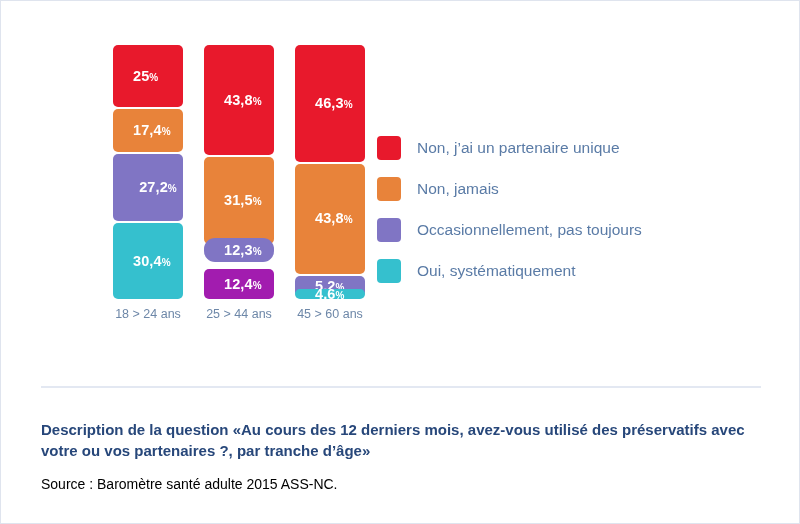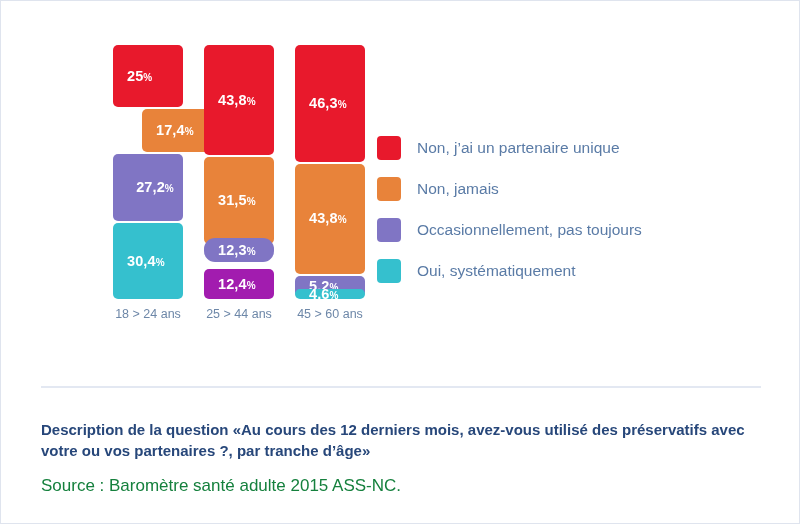--- a/index.html
+++ b/index.html
@@ -63,21 +63,21 @@
     display: flex;
     align-items: center;
     overflow: hidden;
   }
 
   .seg-label {
     color: #ffffff;
     font-weight: bold;
     font-size: 14.5px;
     letter-spacing: 0.1px;
-    padding-left: 14px;
+    padding-left: 20px;
     white-space: nowrap;
     line-height: 1;
   }
   .seg-label .pct {
     font-size: 10px;
     font-weight: bold;
     margin-left: 0px;
   }
 
   .tick-label {
@@ -136,39 +136,39 @@
   }
   #description {
     font-size: 15px;
     font-weight: bold;
     color: #27477a;
     line-height: 1.42;
     margin: 0;
   }
   #source {
     margin: 14px 0 0 0;
-    font-size: 17px;
-    color: #15803d;
+    font-size: 14px;
+    color: #000000;
     font-weight: normal;
   }
 </style>
 </head>
 <body>
 
 <div id="card">
 
   <div id="chart-area">
     <div id="plot">
 
       <div class="bar-group g0">
         <div class="bar-stack">
             <div class="seg" style="background: rgb(232, 25, 44); top: 0px; height: 62px;">
               <span class="seg-label"><span>25</span><span class="pct">%</span></span>
             </div>
-            <div class="seg" style="background: rgb(232, 131, 58); top: 64px; height: 42.544px; margin-left: 29px;">
+            <div class="seg" style="background: rgb(232, 131, 58); top: 64px; height: 42.544px;">
               <span class="seg-label"><span>17,4</span><span class="pct">%</span></span>
             </div>
             <div class="seg" style="background: rgb(128, 117, 196); top: 108.544px; height: 67.632px; justify-content: center;">
               <span class="seg-label"><span>27,2</span><span class="pct">%</span></span>
             </div>
             <div class="seg" style="background: rgb(53, 192, 206); top: 178.176px; height: 75.824px;">
               <span class="seg-label"><span>30,4</span><span class="pct">%</span></span>
             </div>
           </div>
         <div class="tick-label">18 &gt; 24 ans</div>

